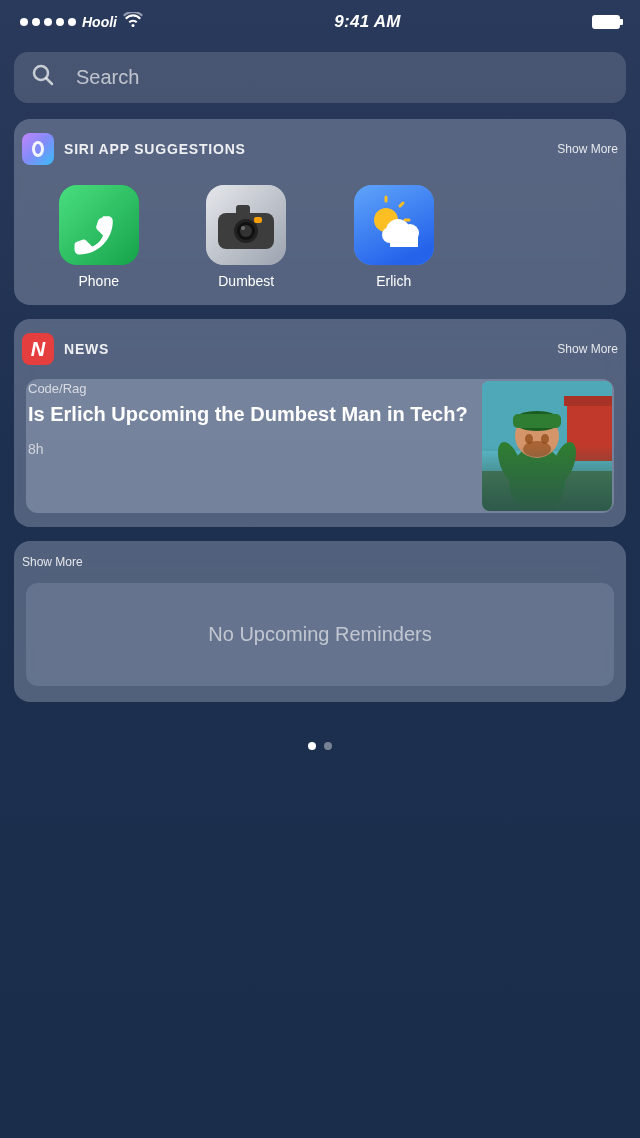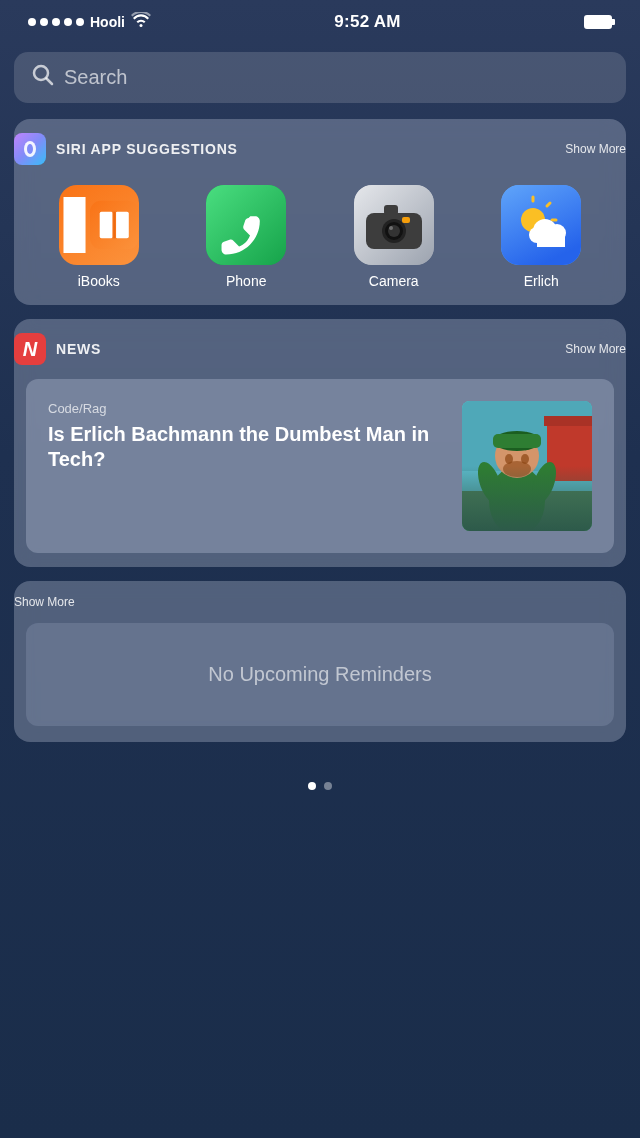--- a/index.html
+++ b/index.html
@@ -11,23 +11,24 @@
       background: linear-gradient(180deg, #2a3a5c 0%, #1e3050 40%, #1a2d4a 100%);
       font-family: -apple-system, 'Helvetica Neue', Arial, sans-serif;
       overflow-x: hidden;
     }
 
     
     .status-bar {
       display: flex;
       align-items: center;
       justify-content: space-between;
-      padding: 0 28px;
+      padding: 0 20px;
       height: 44px;
       color: white;
+      font-style: italic;
     }
     .status-left {
       display: flex;
       align-items: center;
       gap: 6px;
       font-size: 14px;
       font-weight: 600;
     }
     .signal-dots {
       display: flex; gap: 4px;
@@ -67,21 +68,21 @@
     }
 
     
     .search-bar {
       margin: 8px 14px 16px;
       background: rgba(255,255,255,0.15);
       border-radius: 14px;
       padding: 12px 18px;
       display: flex;
       align-items: center;
-      gap: 10px;
+      gap: 22px;
     }
     .search-bar-icon {
       color: rgba(255,255,255,0.7);
       font-size: 20px;
     }
     .search-placeholder {
       color: rgba(255,255,255,0.65);
       font-size: 20px;
       font-weight: 400;
     }
@@ -92,21 +93,21 @@
       background: rgba(180,190,210,0.35);
       border-radius: 16px;
       overflow: hidden;
       backdrop-filter: blur(10px);
     }
 
     .widget-header {
       display: flex;
       align-items: center;
       justify-content: space-between;
-      padding: 14px 0 10px;
+      padding: 14px 8px 10px;
     }
     .widget-header-left {
       display: flex;
       align-items: center;
       gap: 10px;
     }
     .widget-title {
       font-size: 14px;
       font-weight: 700;
       color: rgba(255,255,255,0.9);
@@ -183,21 +184,21 @@
       font-size: 18px;
       color: white;
       font-weight: bold;
     }
 
     
     .news-article {
       background: rgba(200,210,230,0.3);
       margin: 4px 12px 14px;
       border-radius: 12px;
-      padding: 22px;
+      padding: 2px;
       display: flex;
       gap: 12px;
       align-items: flex-start;
       cursor: pointer;
     }
     .news-text { flex: 1; }
     .news-source {
       font-size: 13px;
       color: rgba(255,255,255,0.7);
       margin-bottom: 6px;
@@ -279,21 +280,21 @@
     <span>Hooli</span>
     <span class="wifi-icon">
       <svg width="20" height="16" viewBox="0 0 20 16" fill="white">
         <path d="M10 12a1.5 1.5 0 110 3 1.5 1.5 0 010-3z"></path>
         <path d="M5.5 9.5a6.5 6.5 0 019 0l-1.5 1.5a4.5 4.5 0 00-6 0L5.5 9.5z"></path>
         <path d="M2 6a10.5 10.5 0 0116 0l-1.5 1.5A8.5 8.5 0 003.5 7.5L2 6z"></path>
         <path d="M0 3a14 14 0 0120 0l-1.5 1.5A12 12 0 001.5 4.5L0 3z" opacity="0.5"></path>
       </svg>
     </span>
   </div>
-  <div class="status-center">9:52 AM</div>
+  <div class="status-center">9:41 AM</div>
   <div class="status-right">
     <div class="battery"></div>
   </div>
 </div>
 
 <div class="search-bar">
   <span class="search-bar-icon">
     <svg width="22" height="22" viewBox="0 0 22 22" fill="none">
       <circle cx="9" cy="9" r="7" stroke="rgba(255,255,255,0.7)" stroke-width="2.5"></circle>
       <line x1="14.5" y1="14.5" x2="20" y2="20" stroke="rgba(255,255,255,0.7)" stroke-width="2.5" stroke-linecap="round"></line>
@@ -312,39 +313,20 @@
           <ellipse cx="10" cy="10" rx="3" ry="5" fill="#818cf8"></ellipse>
         </svg>
       </div>
       <span class="widget-title">SIRI APP SUGGESTIONS</span>
     </div>
     <button class="show-more-btn">Show More</button>
   </div>
 
   <div class="app-grid">
 
-    <div class="app-item">
-      <div class="app-icon-wrapper icon-ibooks">
-        <svg width="80" height="80" viewBox="0 0 80 80">
-          <rect width="80" height="80" rx="18" fill="url(#ibooksGrad)"></rect>
-          <defs>
-            <linearGradient id="ibooksGrad" x1="0" y1="0" x2="1" y2="1">
-              <stop offset="0%" stop-color="#f97316"></stop>
-              <stop offset="100%" stop-color="#fb923c"></stop>
-            </linearGradient>
-          </defs>
-
-          <rect x="16" y="18" width="22" height="44" rx="3" fill="white"></rect>
-          <rect x="42" y="18" width="22" height="44" rx="3" fill="white"></rect>
-          <rect x="37" y="18" width="6" height="44" fill="#f97316"></rect>
-          <line x1="40" y1="18" x2="40" y2="62" stroke="rgba(0,0,0,0.15)" stroke-width="1"></line>
-        </svg>
-      </div>
-      <span class="app-label">iBooks</span>
-    </div>
 
     <div class="app-item">
       <div class="app-icon-wrapper icon-phone">
         <svg width="80" height="80" viewBox="0 0 80 80">
           <rect width="80" height="80" rx="18" fill="url(#phoneGrad)"></rect>
           <defs>
             <linearGradient id="phoneGrad" x1="0" y1="0" x2="1" y2="1">
               <stop offset="0%" stop-color="#4ade80"></stop>
               <stop offset="100%" stop-color="#16a34a"></stop>
             </linearGradient>
@@ -371,21 +353,21 @@
           <circle cx="40" cy="46" r="12" fill="#222"></circle>
           <circle cx="40" cy="46" r="9" fill="#111"></circle>
           <circle cx="40" cy="46" r="6" fill="#333"></circle>
           <circle cx="37" cy="43" r="2" fill="rgba(255,255,255,0.3)"></circle>
 
           <rect x="30" y="20" width="14" height="10" rx="3" fill="#3d3d3d"></rect>
 
           <rect x="48" y="32" width="8" height="6" rx="2" fill="#f59e0b"></rect>
         </svg>
       </div>
-      <span class="app-label">Camera</span>
+      <span class="app-label">Dumbest</span>
     </div>
 
     <div class="app-item">
       <div class="app-icon-wrapper icon-weather">
         <svg width="80" height="80" viewBox="0 0 80 80">
           <rect width="80" height="80" rx="18" fill="url(#weatherGrad)"></rect>
           <defs>
             <linearGradient id="weatherGrad" x1="0" y1="0" x2="0.5" y2="1">
               <stop offset="0%" stop-color="#60a5fa"></stop>
               <stop offset="100%" stop-color="#2563eb"></stop>
@@ -414,21 +396,22 @@
     <div class="widget-header-left">
       <div class="news-icon" style="font-style:italic; font-size:20px;">N</div>
       <span class="widget-title">NEWS</span>
     </div>
     <button class="show-more-btn">Show More</button>
   </div>
 
   <div class="news-article">
     <div class="news-text">
       <div class="news-source">Code/Rag</div>
-      <div class="news-headline">Is Erlich Bachmann the Dumbest Man in Tech?</div>
+      <div class="news-headline">Is Erlich Upcoming the Dumbest Man in Tech?</div>
+      <div class="news-time">8h</div>
     </div>
     <div class="news-image">
       <div class="news-image-inner">
         
         <svg width="130" height="130" viewBox="0 0 130 130">
 
           <rect width="130" height="130" fill="#5bb8c9"></rect>
 
           <rect width="130" height="70" fill="#4fa8b8"></rect>
 

